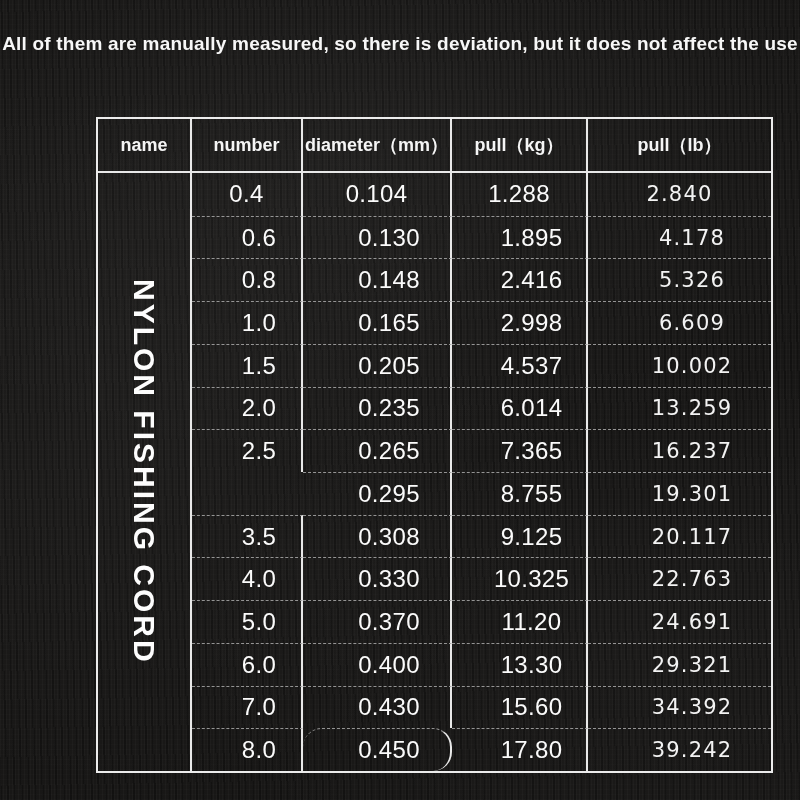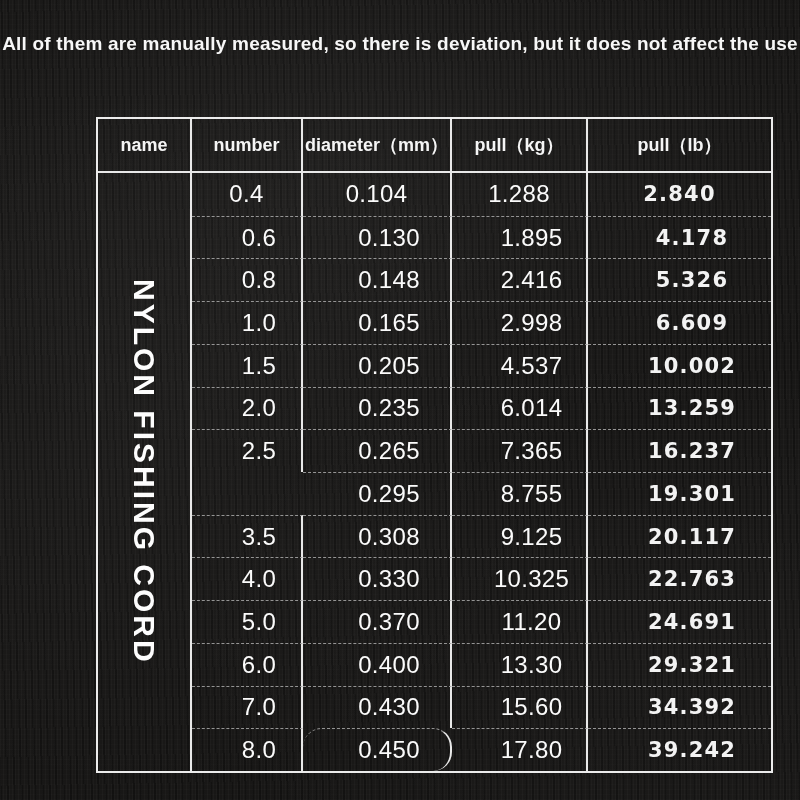--- a/index.html
+++ b/index.html
@@ -65,21 +65,21 @@
   .sep { border-top: 1px dashed rgba(190,190,190,0.75); padding-left: 25px; }
   .num {
     font-size: 24px;
     font-weight: 400;
     color: #fbfbfb;
     letter-spacing: 0.3px;
   }
   .lb-num {
     font-family: "DejaVu Sans", sans-serif;
     font-size: 21px;
-    font-weight: 700;
+    font-weight: 400;
     color: #f3f3f3;
     letter-spacing: 1.2px;
   }
   .name-cell {
     grid-column: 1;
     grid-row: 2 / span 14;
   }
   .vertical-label {
     writing-mode: vertical-rl;
     text-orientation: mixed;

